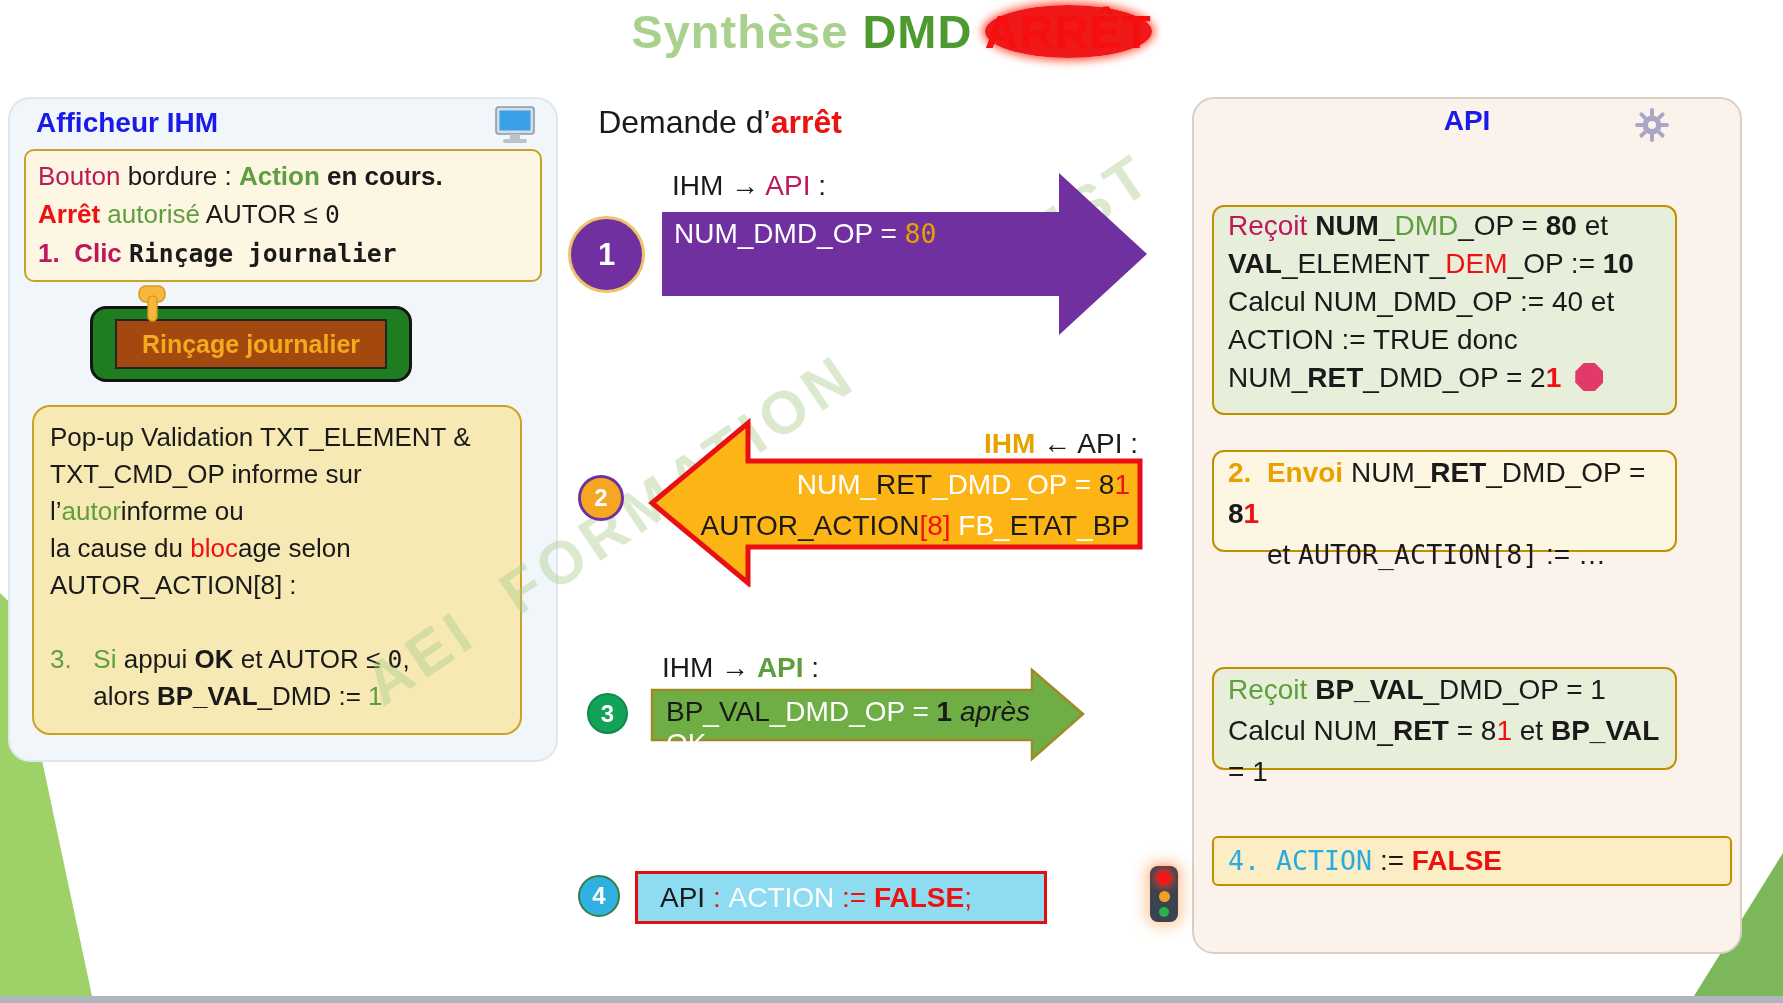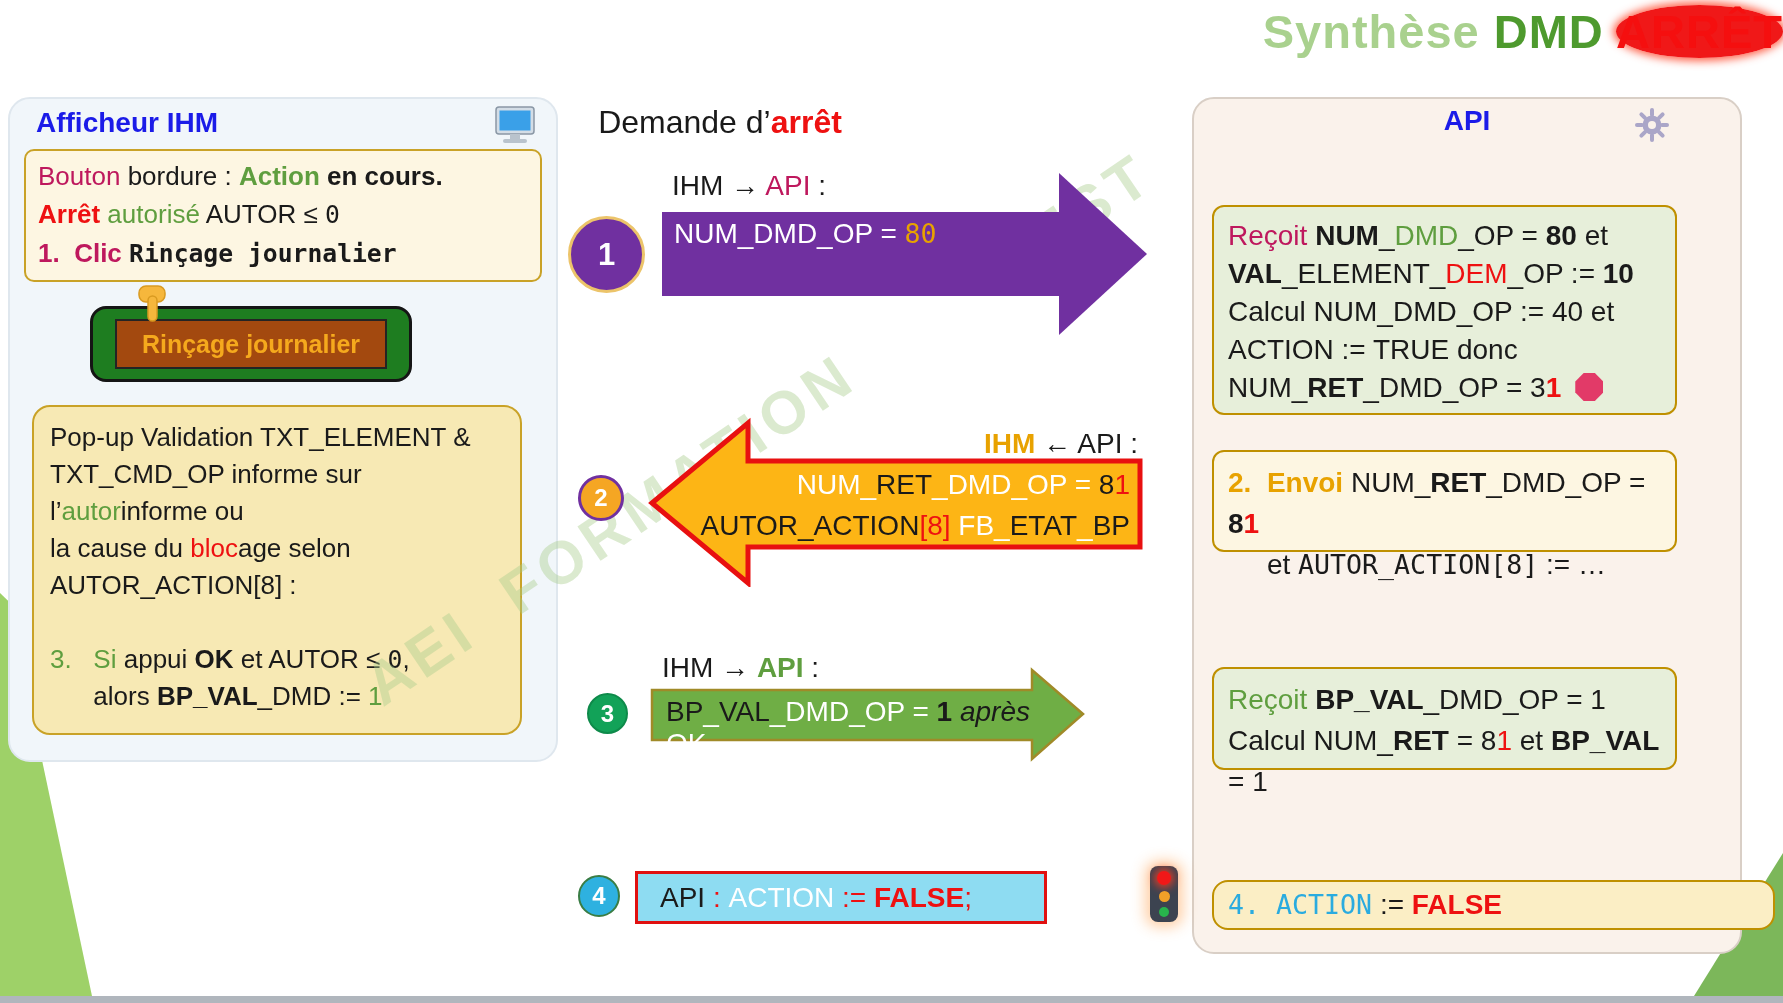--- a/index.html
+++ b/index.html
@@ -6,21 +6,21 @@
   #slide{position:relative;width:1783px;height:1003px;background:#ffffff;
          font-family:"Liberation Sans",sans-serif;color:#1a1a1a;overflow:hidden;}
 
   
   .sg{white-space:pre-wrap;}
   .pu{color:#be185d}.re{color:#ee1111}.gr{color:#5f9e3f}.go{color:#e8a200}
   .cy{color:#2aabdf}.w{color:#ffffff}.b{font-weight:bold}.i{font-style:italic}
   .mo{font-family:"DejaVu Sans Mono",monospace;font-size:0.95em}
 
   
-  .main-title{position:absolute;left:0;top:4px;width:100%;text-align:right;
+  .main-title{position:absolute;left:0;top:4px;width:100%;text-align:center;
               font-size:47px;font-weight:bold;letter-spacing:1px;z-index:3}
 
   
   .wedge-left{position:absolute;left:0;top:593px;width:92px;height:403px;background:#9ed168;
               clip-path:polygon(0 0,9% 2%,100% 100%,0 100%);z-index:0}
   .tri-right{position:absolute;left:1694px;top:853px;width:89px;height:143px;background:#7cb75a;
              clip-path:polygon(100% 0,100% 100%,0 100%);z-index:0}
   .bottom-strip{position:absolute;left:0;top:996px;width:100%;height:7px;background:#b0b6bd;z-index:4}
   .watermark{position:absolute;left:352px;top:662px;font-size:60px;font-weight:bold;
              color:rgba(170,205,140,.42);transform:rotate(-34deg);transform-origin:0 0;
@@ -79,25 +79,25 @@
   .tl-amber{width:11px;height:11px;border-radius:50%;background:#f0a028}
   .tl-green{width:10px;height:10px;border-radius:50%;background:#28b44c}
 
   
   .right-panel{position:absolute;left:1192px;top:97px;width:550px;height:857px;background:#faf2eb;
                border:2px solid #d9cfc6;border-radius:22px;z-index:1;box-sizing:border-box}
   .rp-title{position:absolute;left:0;top:6px;width:100%;text-align:center;font-size:28px;
             font-weight:bold;color:#1b1be8}
   .gear-icon{position:absolute;right:70px;top:8px}
   .rp-box{position:absolute;left:18px;background:#e7efda;border:2px solid #bf9000;border-radius:12px;
-          padding:10px 14px;font-size:28px;line-height:38px;box-sizing:border-box}
+          padding:0 14px;font-size:28px;line-height:38px;box-sizing:border-box}
   .rp-box1{top:106px;width:465px;height:210px}
   .rp-box2{top:351px;width:465px;height:102px;background:#fdf6e2;line-height:41px}
   .rp-box3{top:568px;width:465px;height:103px;line-height:41px}
-  .rp-box4{top:781px;width:563px;height:50px;background:#fbeec5;border-radius:16px;display:flex;
+  .rp-box4{top:737px;width:520px;height:50px;background:#fbeec5;border-radius:6px;display:flex;
            align-items:center;line-height:28px}
   .stop-octagon{display:inline-block;width:28px;height:28px;background:#e23a68;margin-left:14px;
                 vertical-align:-4px;clip-path:polygon(30% 0,70% 0,100% 30%,100% 70%,70% 100%,30% 100%,0 70%,0 30%)}
 </style>
 </head>
 <body>
 
 <div id="slide">
 
   <div class="wedge-left"></div>
@@ -203,21 +203,21 @@
         </g>
         <circle cx="18" cy="18" r="4" fill="#faf2eb"></circle>
       </svg>
     </span>
 
     <div class="rp-box rp-box1">
       <div><span class="sg pu">Reçoit </span><span class="sg b">NUM</span><span class="sg">_</span><span class="sg gr">DMD</span><span class="sg">_OP = </span><span class="sg b">80</span><span class="sg"> et</span></div>
       <div><span class="sg b">VAL</span><span class="sg">_ELEMENT_</span><span class="sg re">DEM</span><span class="sg">_OP := </span><span class="sg b">10</span></div>
       <div><span class="sg">Calcul NUM_DMD_OP := 40 et</span></div>
       <div><span class="sg">ACTION := TRUE donc</span></div>
-      <div><span><span class="sg">NUM_</span><span class="sg b">RET</span><span class="sg">_DMD_OP = 3</span><span class="sg re b">1</span></span><span class="stop-octagon"></span></div>
+      <div><span><span class="sg">NUM_</span><span class="sg b">RET</span><span class="sg">_DMD_OP = 2</span><span class="sg re b">1</span></span><span class="stop-octagon"></span></div>
     </div>
 
     <div class="rp-box rp-box2">
       <div><span class="sg go b">2.</span><span class="sg go b">  Envoi </span><span class="sg">NUM_</span><span class="sg b">RET</span><span class="sg">_DMD_OP = </span><span class="sg b">8</span><span class="sg re b">1</span></div>
       <div><span class="sg">     et </span><span class="sg mo">AUTOR_ACTION[8]</span><span class="sg"> := …</span></div>
     </div>
 
     <div class="rp-box rp-box3">
       <div><span class="sg gr">Reçoit </span><span class="sg b">BP_VAL</span><span class="sg">_DMD_OP = 1</span></div>
       <div><span class="sg">Calcul NUM_</span><span class="sg b">RET</span><span class="sg"> = 8</span><span class="sg re">1</span><span class="sg"> et </span><span class="sg b">BP_VAL</span><span class="sg"> = 1</span></div>

